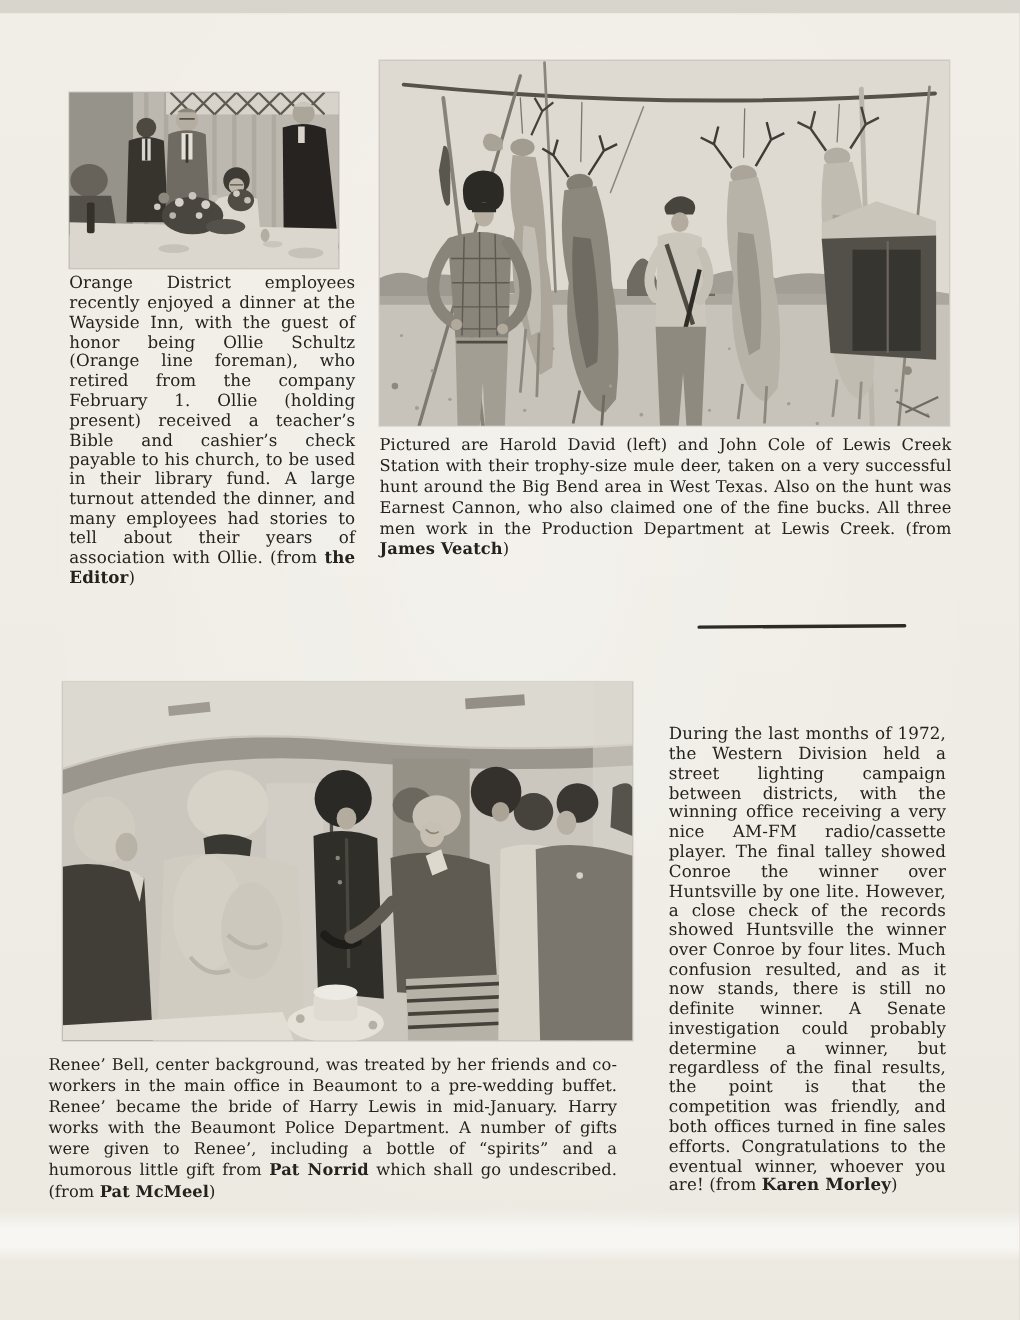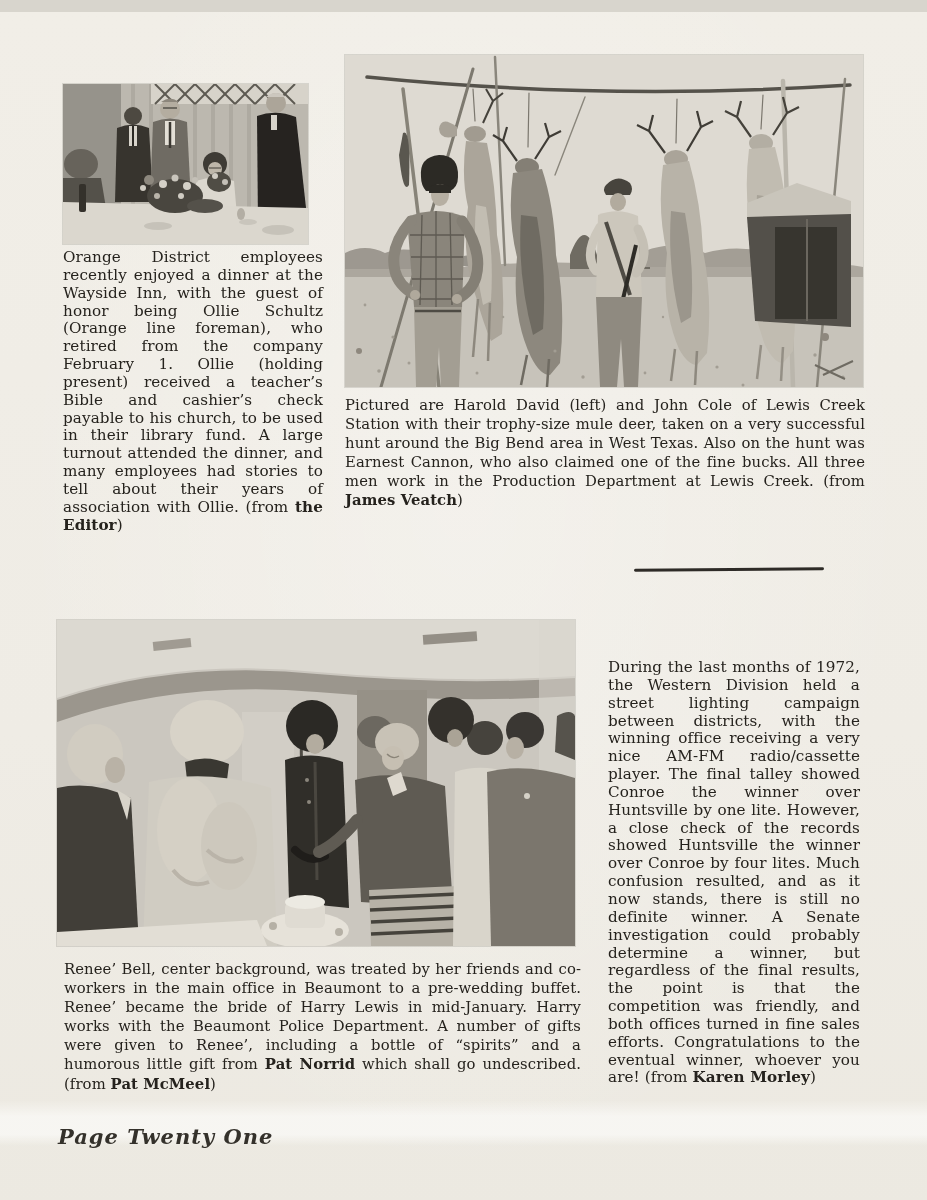--- a/index.html
+++ b/index.html
@@ -22,21 +22,21 @@
   .article,.caption{
     position:absolute;margin:0;
     text-align:justify;
     color:#25221d;
   }
   .article{font-size:15.2px;line-height:17.85px;letter-spacing:0.1px;}
   .caption{font-size:14.8px;line-height:19.1px;letter-spacing:0.1px;}
   .article-left{left:63px;top:237px;width:260px;}
   .article-right{left:608px;top:647px;width:252px;}
   .caption-hunting{left:345px;top:383px;width:520px;}
-  .caption-buffet{left:64px;top:947px;width:517px;}
+  .caption-buffet{left:44px;top:947px;width:517px;}
   .b{font-weight:bold;}
   .divider{
     position:absolute;left:634px;top:556px;width:190px;height:3px;
     background:#2e2b27;transform:rotate(-0.4deg);border-radius:2px;
   }
   .footer-band{
     position:absolute;left:0;top:1088px;width:927px;height:46px;
     background:linear-gradient(180deg,rgba(255,255,255,0) 0%,rgba(255,255,255,0.55) 35%,rgba(255,255,255,0.55) 75%,rgba(255,255,255,0) 100%);
   }
   .page-number{
@@ -370,15 +370,14 @@
           <circle cx="282" cy="312" r="4" fill="#b5b0a5"></circle>
       </g>
     </svg>
   </figure>
 
   <p class="caption caption-buffet"><span>Renee’ Bell, center background, was treated by her friends and co-workers in the main office in Beaumont to a pre-wedding buffet. Renee’ became the bride of Harry Lewis in mid-January. Harry works with the Beaumont Police Department. A number of gifts were given to Renee’, including a bottle of “spirits” and a humorous little gift from </span><span class="b">Pat Norrid</span><span> which shall go undescribed. (from </span><span class="b">Pat McMeel</span><span>)</span></p>
 
   <p class="article article-right"><span>During the last months of 1972, the Western Division held a street lighting campaign between districts, with the winning office receiving a very nice AM-FM radio/cassette player. The final talley showed Conroe the winner over Huntsville by one lite. However, a close check of the records showed Huntsville the winner over Conroe by four lites. Much confusion resulted, and as it now stands, there is still no definite winner. A Senate investigation could probably determine a winner, but regardless of the final results, the point is that the competition was friendly, and both offices turned in fine sales efforts. Congratulations to the eventual winner, whoever you are! (from </span><span class="b">Karen Morley</span><span>)</span></p>
 
   <div class="footer-band"></div>
-  <div class="page-number">Page Twenty One</div>
 
 </div>
 
 </body></html>

